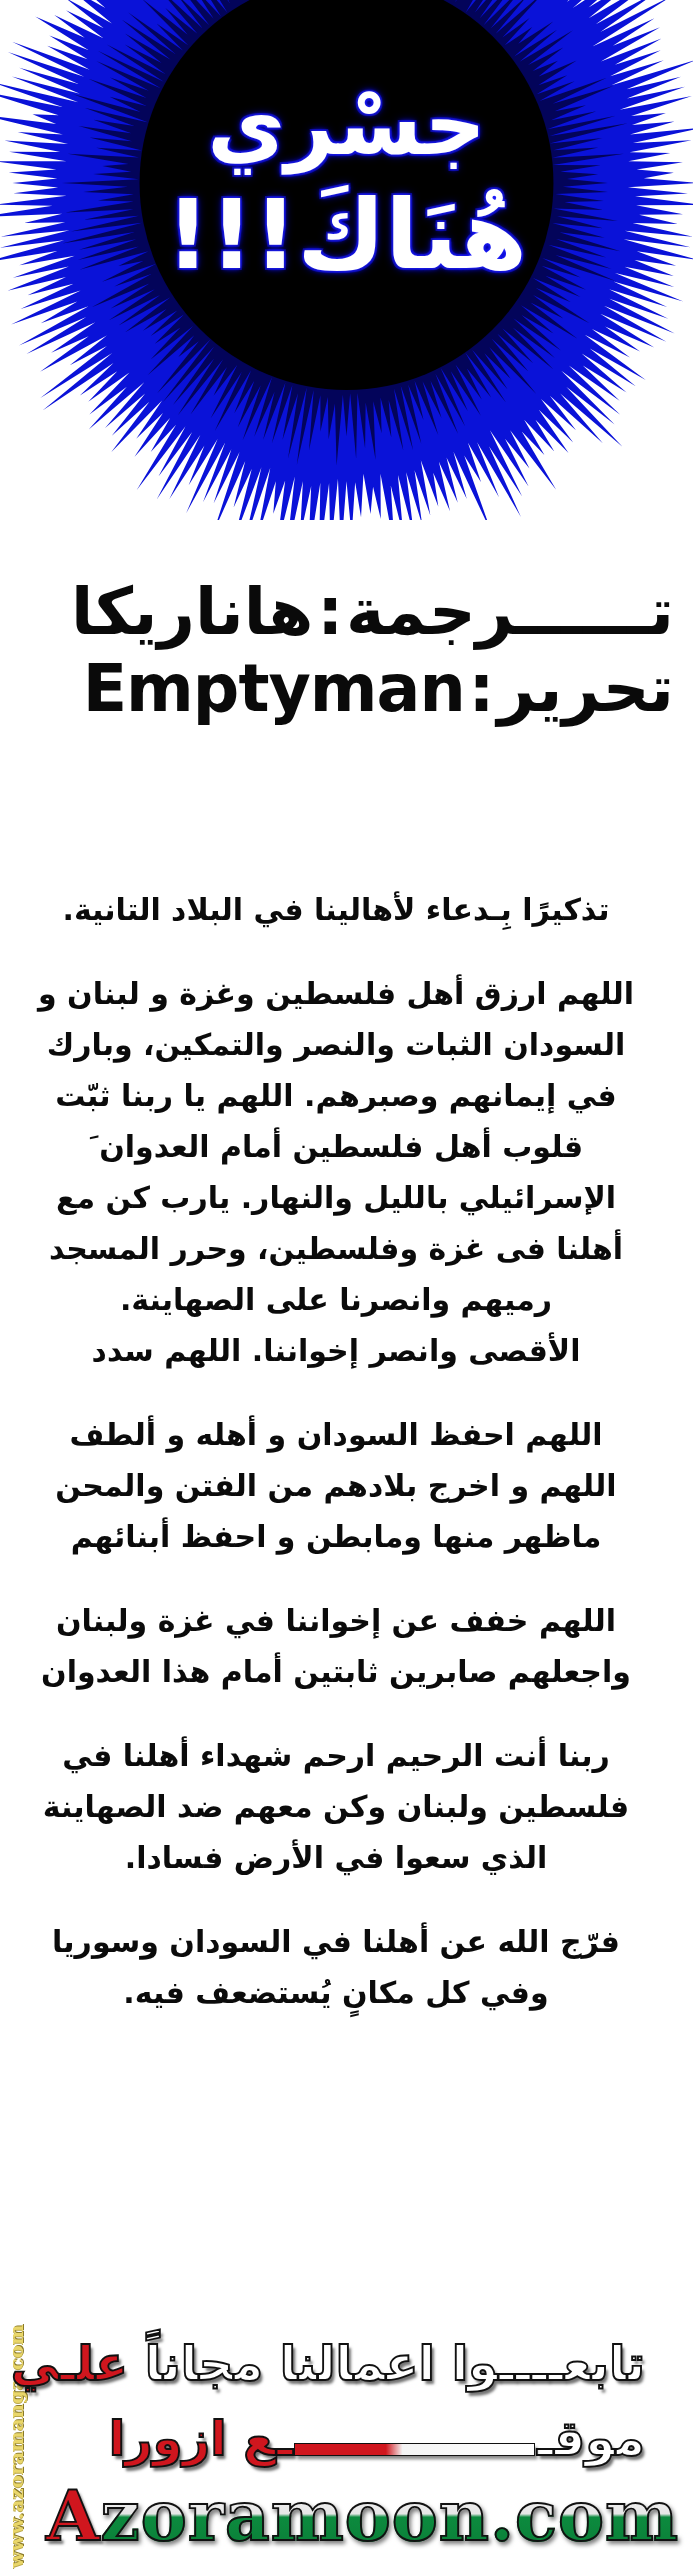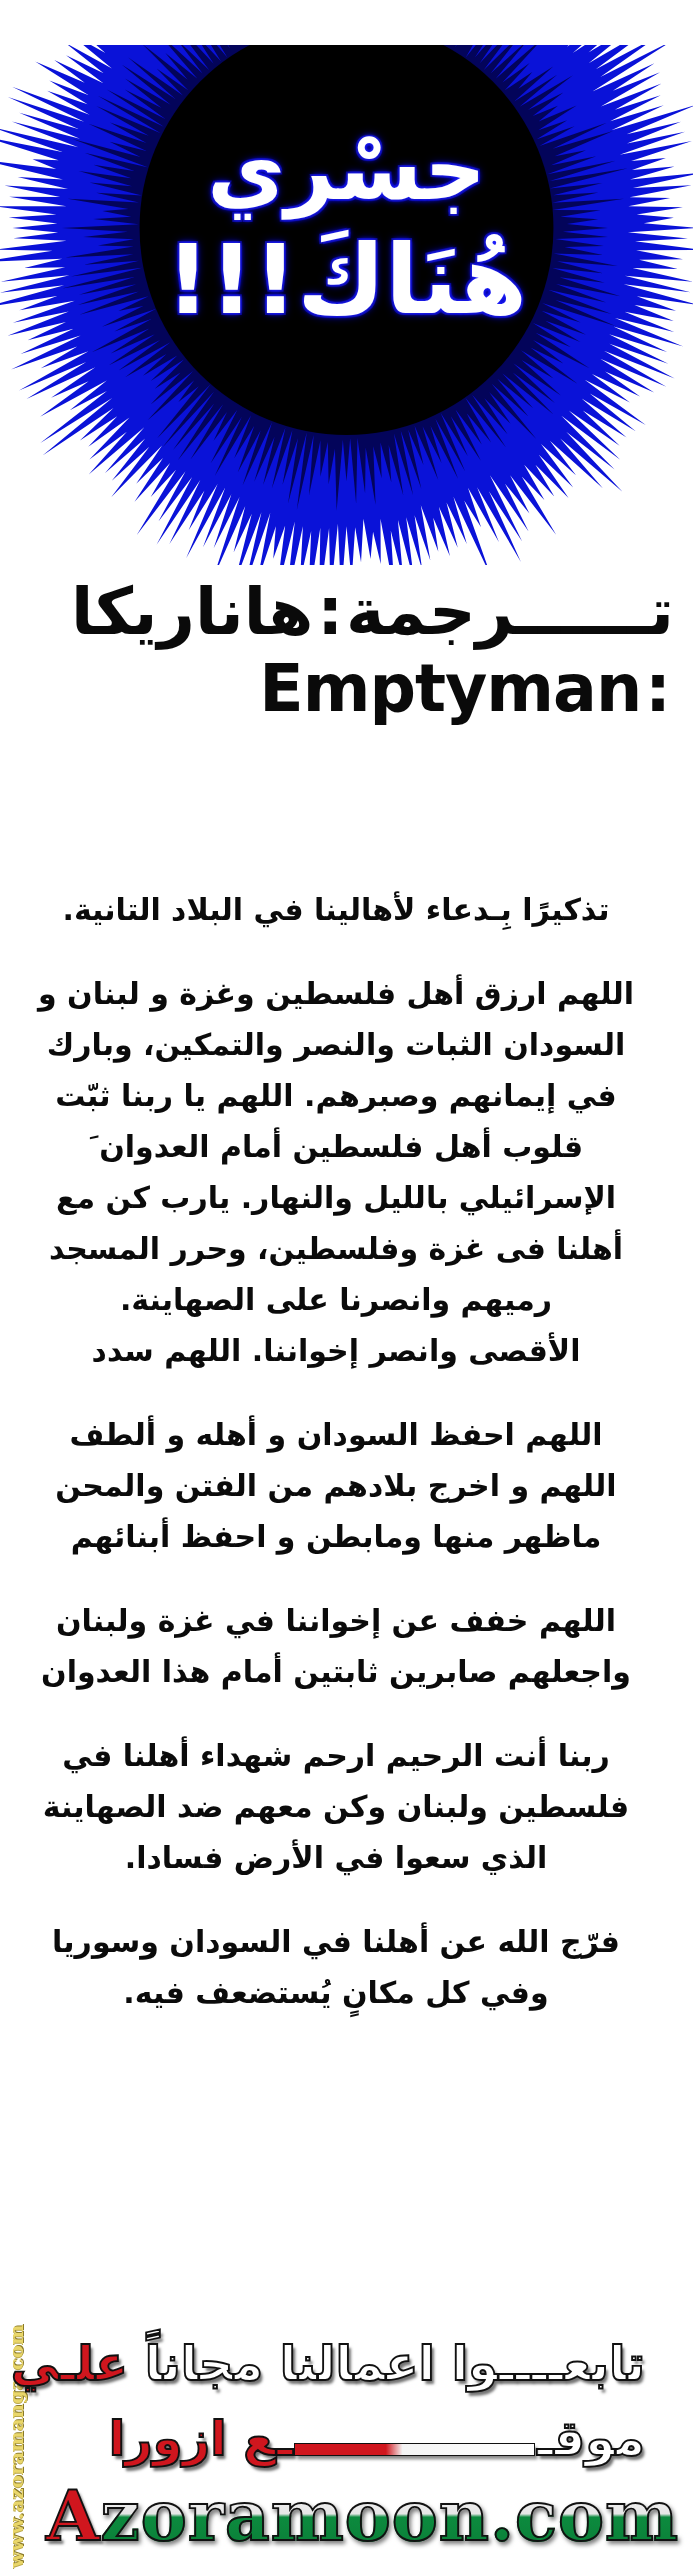--- a/index.html
+++ b/index.html
@@ -15,21 +15,20 @@
       color: #000;
     }
 
     
     .burst-panel {
       position: absolute;
       left: 0; top: 0;
       width: 693px; height: 520px;
       overflow: hidden;
       background: #ffffff;
-      margin-top: 45px;
     }
     .burst-svg {
       position: absolute;
       left: 0; top: 0;
       width: 693px; height: 520px;
     }
     .burst-title {
       position: absolute;
       left: 0; width: 693px;
       text-align: center;
@@ -212,20 +211,21 @@
   <div class="burst-title line2">هُنَاكَ!!!</div>
 </div>
 
 <div class="credits">
   <div class="credit-line">
     <span class="credit-label">تــــــرجمة</span>
     <span class="credit-sep">:</span>
     <span class="credit-value">هاناريكا</span>
   </div>
   <div class="credit-line">
+    <span class="credit-label">تحرير</span>
     <span class="credit-sep">:</span>
     <span class="credit-value latin">Emptyman</span>
   </div>
 </div>
 
 <div class="prayers">
   <div class="paragraph">
     <span class="line">تذكيرًا بِـدعاء لأهالينا في البلاد التانية.</span>
   </div>
   <div class="paragraph">

